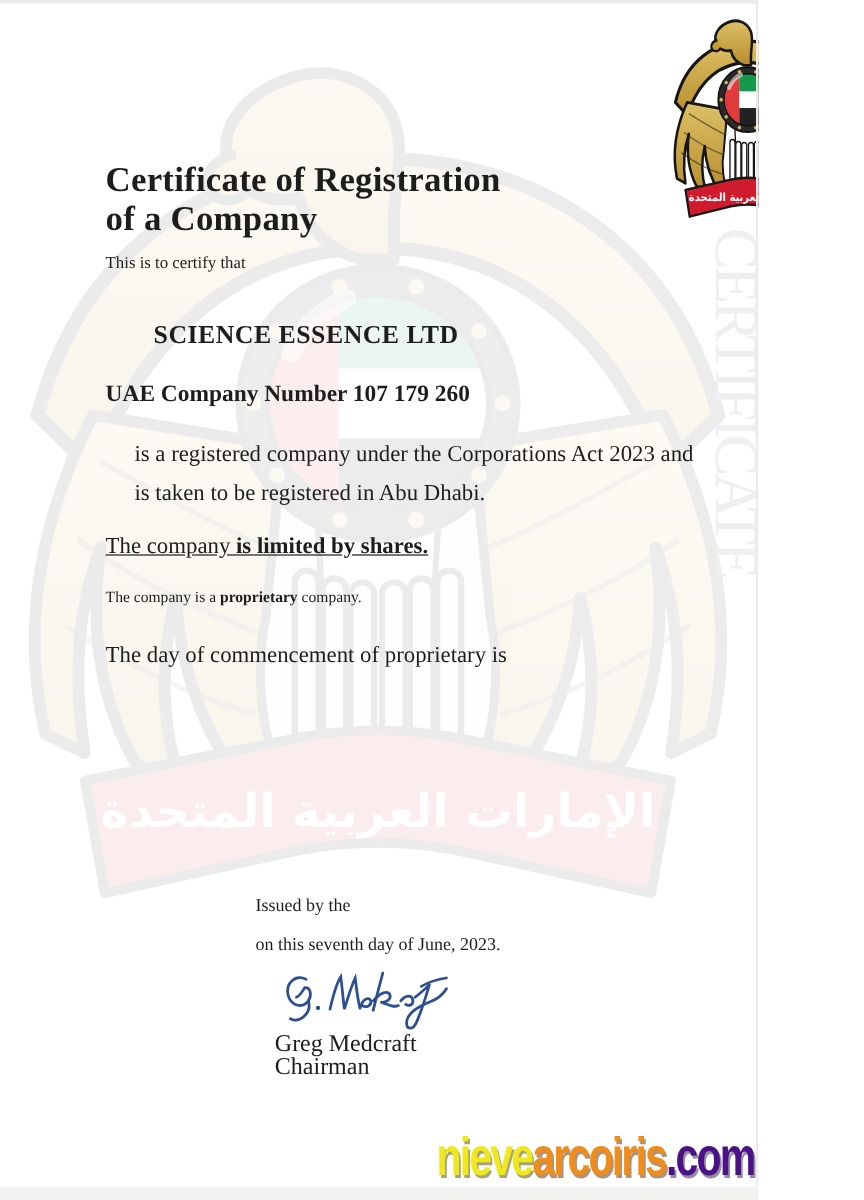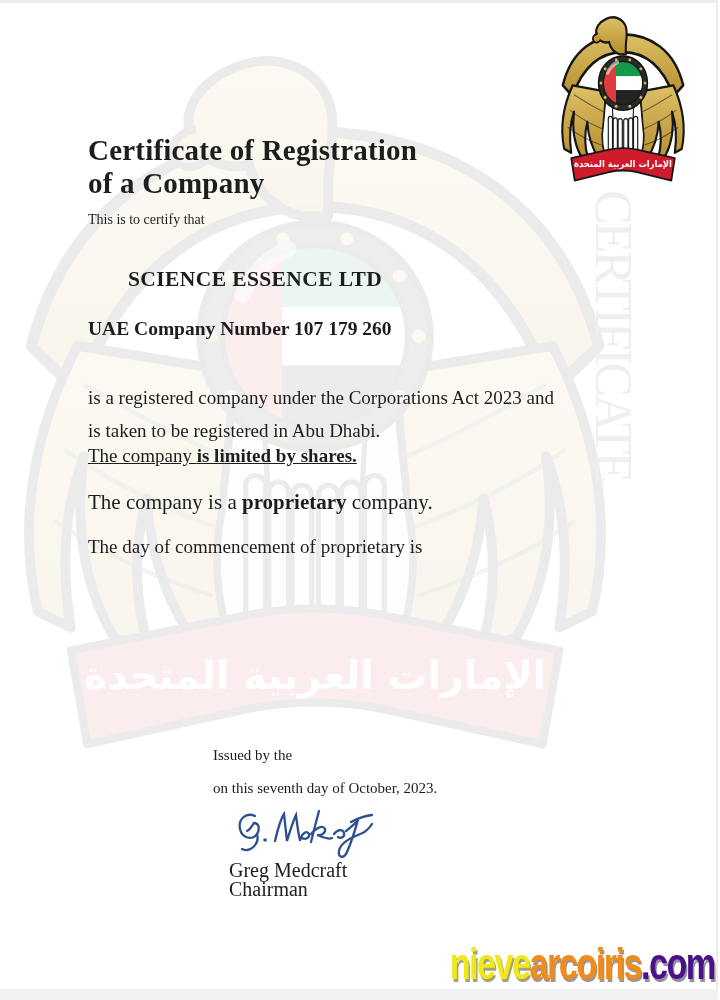--- a/index.html
+++ b/index.html
@@ -1,17 +1,17 @@
 <!DOCTYPE html>
 <html><head>
 <meta charset="utf-8">
 <style>
   html,body{margin:0;padding:0;background:#fff;}
   .page{
-    position:relative;width:718px;height:1000px;background:#ffffff;overflow:hidden;
+    position:relative;width:632px;height:1000px;background:#ffffff;overflow:hidden;
     font-family:"Liberation Serif",serif;color:#1d1d1d;
   }
   
   .edge-top{position:absolute;top:0;left:0;right:0;height:3px;background:#ececea;}
   .edge-bottom{position:absolute;bottom:0;left:0;right:0;height:11px;background:#f1f1ef;}
   .edge-right{position:absolute;top:0;right:0;bottom:0;width:2px;background:#ebebe9;}
 
   
   .watermark{position:absolute;left:-15px;top:22px;width:660px;height:745px;opacity:.08;pointer-events:none;}
 
@@ -23,23 +23,23 @@
     position:absolute;left:584px;top:190px;height:800px;
     writing-mode:vertical-rl;font-family:"Liberation Serif",serif;
     font-size:52px;letter-spacing:-3px;color:#efeef0;user-select:none;
   }
 
   .abs{position:absolute;left:88px;}
   .title{top:134px;font-size:29px;font-weight:bold;line-height:33px;letter-spacing:.2px;}
   .certify{top:212px;font-size:14px;}
   .company-name{top:267px;font-size:21.5px;font-weight:bold;letter-spacing:.4px;margin-left:40px;}
   .company-number{top:318px;font-size:19.5px;font-weight:bold;}
-  .registered{top:382px;font-size:19px;line-height:32.5px;}
+  .registered{top:363px;font-size:19px;line-height:32.5px;margin-left:24px;}
   .limited{top:445px;font-size:19px;text-decoration:underline;}
-  .proprietary{top:490px;font-size:21px;}
+  .proprietary{top:490px;font-size:13px;}
   .commencement{top:535px;font-size:19px;line-height:23px;}
   .issued{left:213px;top:747px;font-size:15px;line-height:16.5px;}
   .signature{position:absolute;left:234px;top:803px;width:160px;height:60px;}
   .signatory{left:229px;top:861px;font-size:20px;line-height:18.5px;}
   .b{font-weight:bold;}
 
   
   .site-logo{
     position:absolute;right:3px;bottom:10px;white-space:nowrap;
     font-family:"Liberation Sans",sans-serif;font-weight:bold;font-size:45px;
@@ -159,21 +159,21 @@
     <span>The company is a </span><span class="b">proprietary</span><span> company.</span>
   </div>
 
   <div class="abs commencement">
     <span>The day of commencement of proprietary is</span><br>
   </div>
 
   <div class="abs issued">
     <span>Issued by the</span><br>
     <br>
-    <span>on this seventh day of October, 2023.</span>
+    <span>on this seventh day of June, 2023.</span>
   </div>
 
   <svg class="signature" viewBox="0 0 160 60">
     <g stroke="#2d4f90" stroke-width="2.3" fill="none" stroke-linecap="round">
       <path d="M21,13 C12,9 4,16 6,26 C8,35 18,38 23,31 C26,26 25,20 20,20 C18,23 16,27 13,28"></path>
       <path d="M23,31 C26,41 16,50 8,46"></path>
       <path d="M41,38 C44,25 48,14 50,11 C51,19 52,30 53,38 C56,28 60,16 62,12 C63,20 64,30 66,37"></path>
       <path d="M66,37 C68,30 73,27 75,31 C76,35 71,37 68,35"></path>
       <path d="M85,8 C82,19 79,31 77,39"></path>
       <path d="M77,31 C83,24 89,22 91,26 C92,30 87,33 83,32 C89,34 94,37 98,35"></path>

